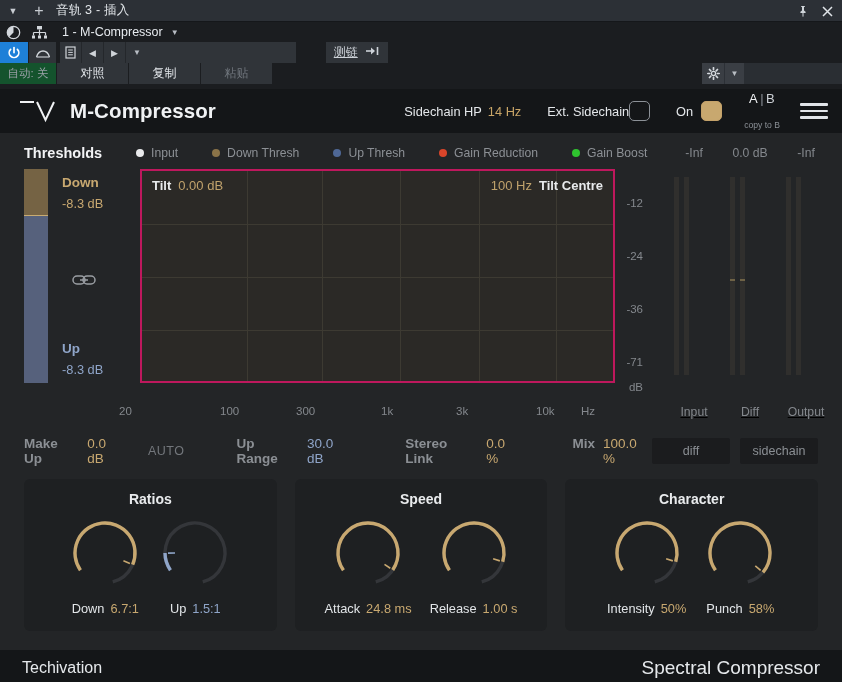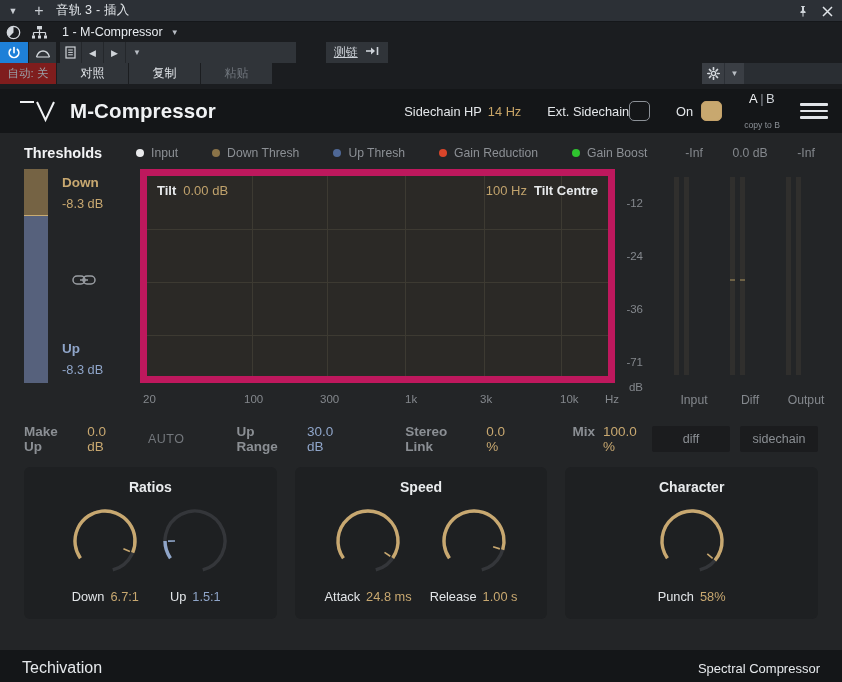--- a/index.html
+++ b/index.html
@@ -84,21 +84,21 @@
     margin-left: 30px; width: 62px; background: #303439;
     display: flex; align-items: center; justify-content: space-around;
     color: #cdd2d8; font-size: 12px; padding: 0 4px; text-decoration: underline;
   }
 
   #daw-row4 {
     height: 21px; background: #1b1d20; display: flex; align-items: stretch;
     position: relative;
   }
   #auto-btn {
-    width: 56px; background: #7f1d1d; display: flex; align-items: center;
+    width: 56px; background: #14532d; display: flex; align-items: center;
     justify-content: center; color: #9aa0a7; font-size: 11.5px;
   }
   .r4-btn {
     width: 72px; background: #303439; display: flex; align-items: center;
     justify-content: center; color: #e2e6ea; font-size: 12px;
     border-left: 1px solid #1b1d20;
   }
   .r4-btn.disabled { color: #70767d; }
   #gear-group {
     position: absolute; right: 0; top: 0; height: 21px; display: flex;
@@ -182,21 +182,21 @@
   .th-name { font-size: 13.5px; font-weight: 700; }
   .th-val { font-size: 12.8px; margin-top: 6px; }
   #down-label { position: absolute; top: 6px; left: 14px; color: #c8a870; }
   #down-label .th-val { color: #c8a870; }
   #up-label { position: absolute; bottom: 6px; left: 14px; color: #8fa5c9; }
   #up-label .th-val { color: #8fa5c9; }
   #link-icon { position: absolute; top: 104px; left: 24px; color: #9a9ea3; }
 
   #graph {
     width: 475px; height: 214px; background: #2b2926;
-    border: 7px solid #be185d; position: relative;
+    border: 2px solid #be185d; position: relative;
   }
   .vgrid { position: absolute; top: 0; bottom: 0; width: 1px; background: #3d3a32; }
   .hgrid { position: absolute; left: 0; right: 0; height: 1px; background: #3d3a32; }
   #tilt-group { position: absolute; left: 10px; top: 7px; display: flex;
     align-items: baseline; gap: 7px; }
   #tilt-label { color: #e8eaec; font-size: 13px; font-weight: 700; }
   #tilt-val { color: #c0a26c; font-size: 13px; }
   #tiltc-group { position: absolute; right: 10px; top: 7px; display: flex;
     align-items: baseline; gap: 7px; }
   #tiltc-val { color: #c0a26c; font-size: 13px; }
@@ -205,21 +205,21 @@
   #db-axis { width: 34px; height: 214px; position: relative; }
   .db-tick { position: absolute; right: 6px; color: #84888d; font-size: 11.5px; }
 
   #meters { display: flex; height: 214px; padding-left: 4px; }
   .meter-col { width: 56px; display: flex; justify-content: center; gap: 5px;
     align-items: flex-start; padding-top: 8px; }
   .meter-bar { width: 5px; height: 198px; background: #302f2d; position: relative; }
   .meter-mark { position: absolute; left: 0; right: 0; height: 2px; background: #6e6246; }
 
   
-  #xaxis-row { display: flex; padding-left: 24px; margin-top: 4px; height: 20px; }
+  #xaxis-row { display: flex; margin-top: 16px; height: 20px; text-decoration: underline; }
   #xaxis { width: 499px; position: relative; margin-left: 116px; }
   .x-tick { position: absolute; color: #84888d; font-size: 11.5px; }
   #meter-foots { margin-left: auto; display: flex; padding-right: 8px; }
   .meter-foot { width: 56px; text-align: center; color: #84888d; font-size: 12.2px; }
 
   
   #params-row {
     display: flex; align-items: center; padding: 0 24px 0 24px;
     height: 40px; margin-top: 6px;
   }
@@ -249,21 +249,21 @@
   .knob-caption { margin-top: 12px; font-size: 12.8px; display: flex;
     align-items: baseline; gap: 6px; }
   .kc-name { color: #e2e5e8; }
 
   
   #footer {
     margin-top: auto; height: 36px; background: #141618;
     display: flex; align-items: center; padding: 0 22px;
   }
   #brand { color: #e6e9ec; font-size: 16px; text-align: right; }
-  #product { margin-left: auto; color: #e6e9ec; font-size: 13px; }
+  #product { margin-left: auto; color: #e6e9ec; font-size: 19px; }
 </style>
 </head>
 <body>
 
 <div id="daw-titlebar">
   <span class="tb-caret">▼</span>
   <span class="tb-plus">+</span>
   <span id="daw-title-text">音轨 3 - 插入</span>
   <div id="daw-win-btns">
     <span class="winbtn">
@@ -607,20 +607,31 @@
         </div>
       </div>
     </div>
 
     <div class="panel">
       <span class="panel-title">Character</span>
       <div class="knob-row">
         <div class="knob-cell">
           <span class="knob"><svg width="72" height="72" viewBox="0 0 72 72">
                 <path d="M 11.43 53.21 A 30 30 0 1 1 43.76 64.98" fill="none" stroke="#34363a" stroke-width="3.4"></path>
+                <path d="M 11.43 53.21 A 30 30 0 1 1 64.69 44.77" fill="none" stroke="#c8a870" stroke-width="3.4"></path>
+                <line x1="55.13" y1="41.85" x2="61.82" y2="43.89" stroke="#c8a870" stroke-width="1.6"></line>
+              </svg></span>
+          <span class="knob-caption">
+            <span class="kc-name">Intensity</span>
+            <span class="kc-val" style="color: rgb(200, 168, 112);">50%</span>
+          </span>
+        </div>
+        <div class="knob-cell">
+          <span class="knob"><svg width="72" height="72" viewBox="0 0 72 72">
+                <path d="M 11.43 53.21 A 30 30 0 1 1 43.76 64.98" fill="none" stroke="#34363a" stroke-width="3.4"></path>
                 <path d="M 11.43 53.21 A 30 30 0 1 1 58.91 55.36" fill="none" stroke="#c8a870" stroke-width="3.4"></path>
                 <line x1="51.28" y1="48.91" x2="56.62" y2="53.43" stroke="#c8a870" stroke-width="1.6"></line>
               </svg></span>
           <span class="knob-caption">
             <span class="kc-name">Punch</span>
             <span class="kc-val" style="color: rgb(200, 168, 112);">58%</span>
           </span>
         </div>
       </div>
     </div>

